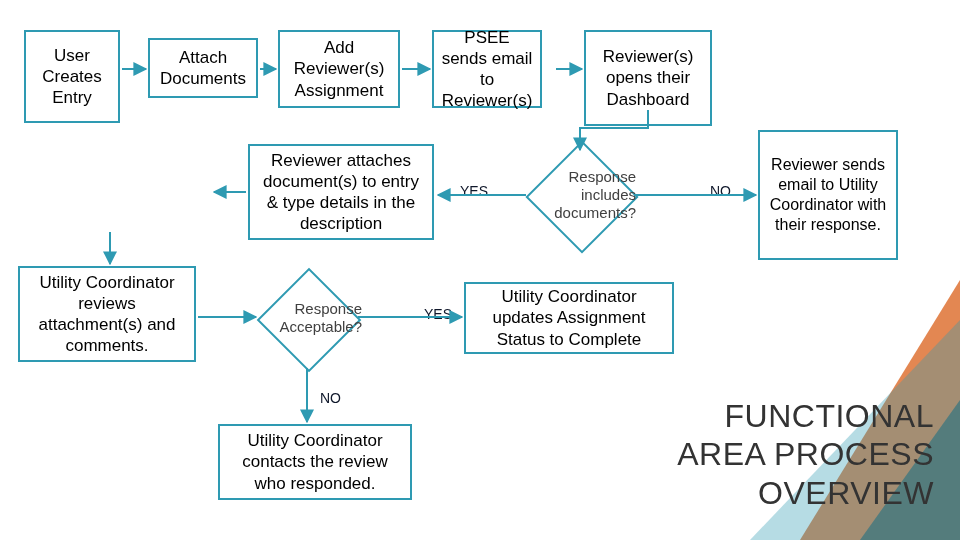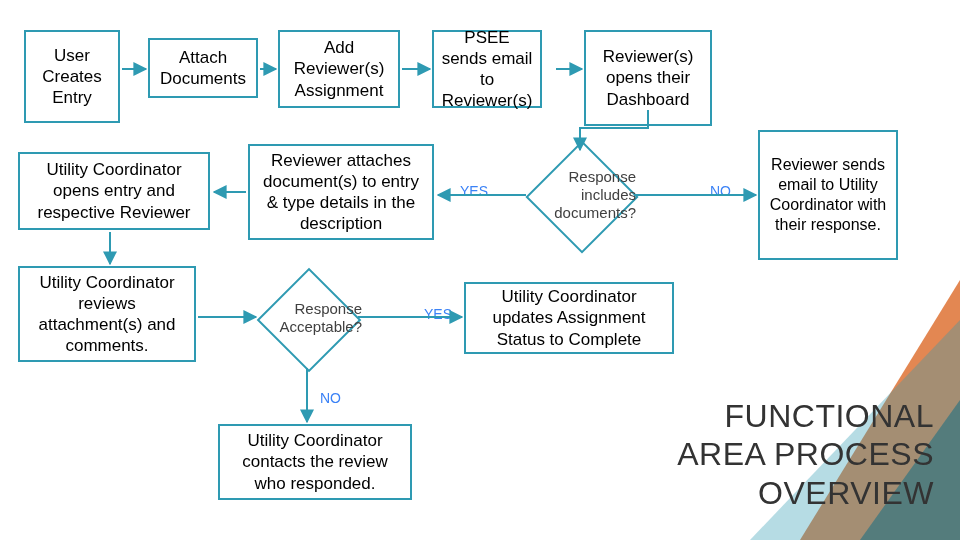--- a/index.html
+++ b/index.html
@@ -1,20 +1,20 @@
 <!DOCTYPE html>
 <html><head>
 <meta charset="utf-8">
 <style>
   html,body{margin:0;padding:0;width:960px;height:540px;font-family:"Segoe UI",Arial,sans-serif;background:#fff;overflow:hidden}
   .canvas{position:relative;width:960px;height:540px}
   .box{position:absolute;border:2px solid #2e9ab2;background:#fff;display:flex;align-items:center;justify-content:center;text-align:center;font-size:17px;line-height:1.25;color:#000;padding:4px 6px;box-sizing:border-box}
   .diamond{position:absolute;transform:rotate(45deg);border:2px solid #2e9ab2;background:#fff}
   .diamond-label{position:absolute;display:flex;align-items:center;justify-content:center;text-align:right;font-size:15px;color:#404040;line-height:1.2}
-  .edge-label{position:absolute;font-size:14px;color:#3b82f6}
+  .edge-label{position:absolute;font-size:14px;color:#0f172a}
   .title{position:absolute;font-size:32px;color:#333;text-align:right;line-height:1.2;letter-spacing:.5px}
   svg.deco{position:absolute;right:0;bottom:0}
   svg.arrows{position:absolute;left:0;top:0;pointer-events:none}
 </style>
 </head>
 <body>
 
 <div class="canvas">
 
   <svg class="deco" width="240" height="260" viewBox="0 0 240 260">
@@ -32,23 +32,20 @@
   <div class="box" style="left:278px;top:30px;width:122px;height:78px">
       <span>Add Reviewer(s) Assignment</span>
     </div>
   <div class="box" style="left:432px;top:30px;width:110px;height:78px">
       <span>PSEE sends email to Reviewer(s)</span>
     </div>
   <div class="box" style="left:584px;top:30px;width:128px;height:96px">
       <span>Reviewer(s) opens their Dashboard</span>
     </div>
 
-  <div class="box" style="left:18px;top:152px;width:192px;height:78px">
-      <span>Utility Coordinator opens entry and respective Reviewer</span>
-    </div>
   <div class="box" style="left:248px;top:144px;width:186px;height:96px">
       <span>Reviewer attaches document(s) to entry &amp; type details in the description</span>
     </div>
 
   <div class="diamond" style="left:542px;top:157px;width:76px;height:76px"></div>
   <div class="diamond-label" style="left:524px;top:166px;width:112px;height:58px">Response includes documents?</div>
 
   <div class="box" style="left:758px;top:130px;width:140px;height:130px;font-size:16px">
       <span>Reviewer sends email to Utility Coordinator with their response.</span>
     </div>

